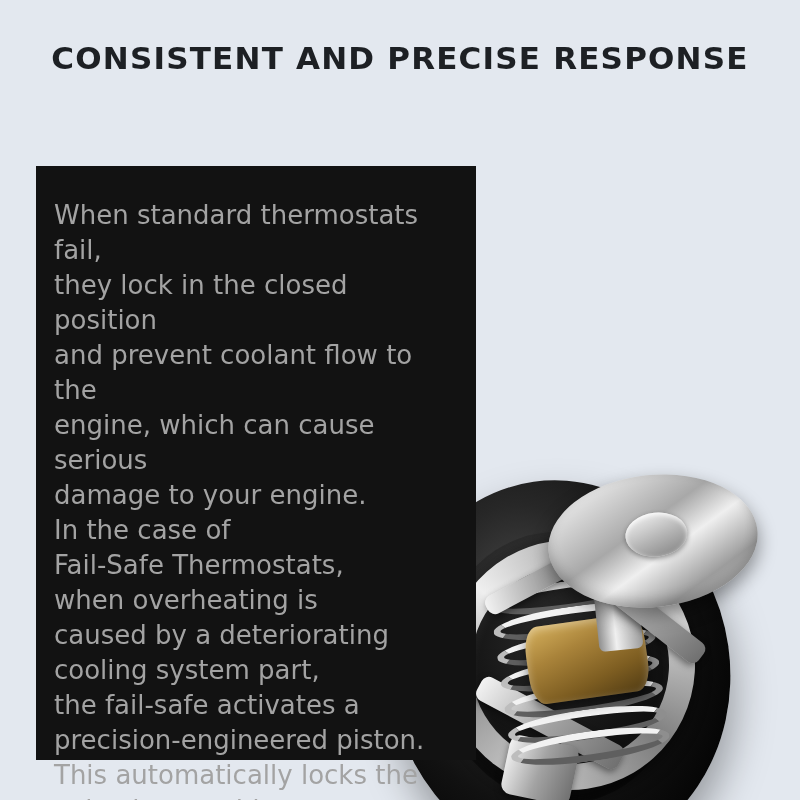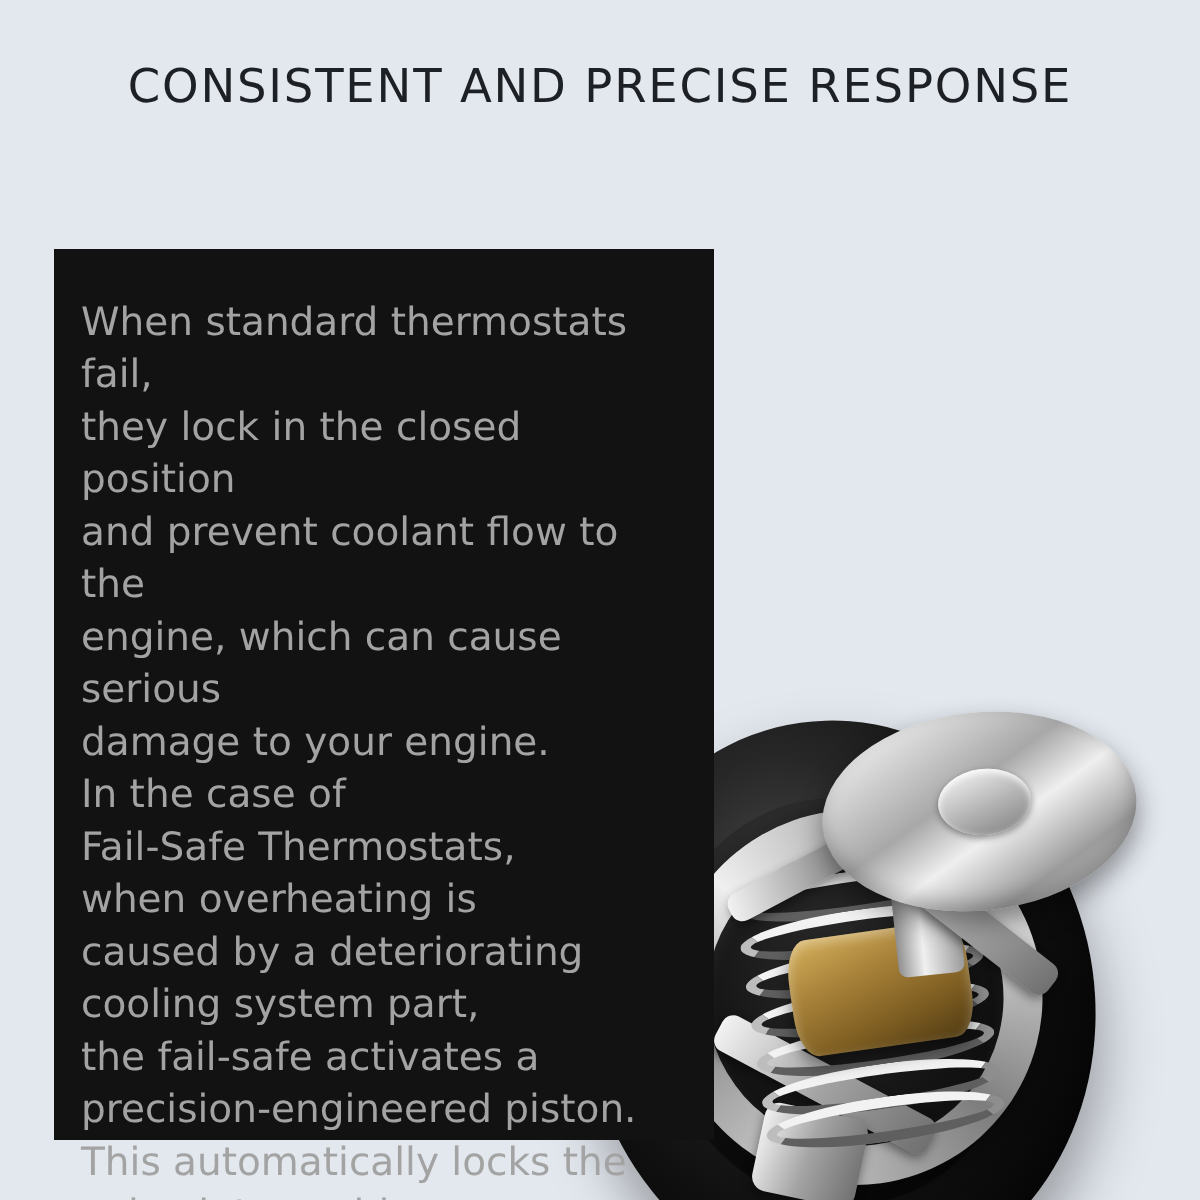--- a/index.html
+++ b/index.html
@@ -17,21 +17,21 @@
 
   
   .headline {
     position: absolute;
     top: 36px;
     left: 0;
     width: 800px;
     text-align: center;
     color: #1d2024;
     font-family: "DejaVu Sans", sans-serif;
-    font-weight: normal;
+    font-weight: bold;
     font-size: 31px;
     letter-spacing: 1.2px;
     line-height: 44px;
     text-transform: uppercase;
   }
   .headline .line {
     display: block;
     white-space: nowrap;
   }
 

